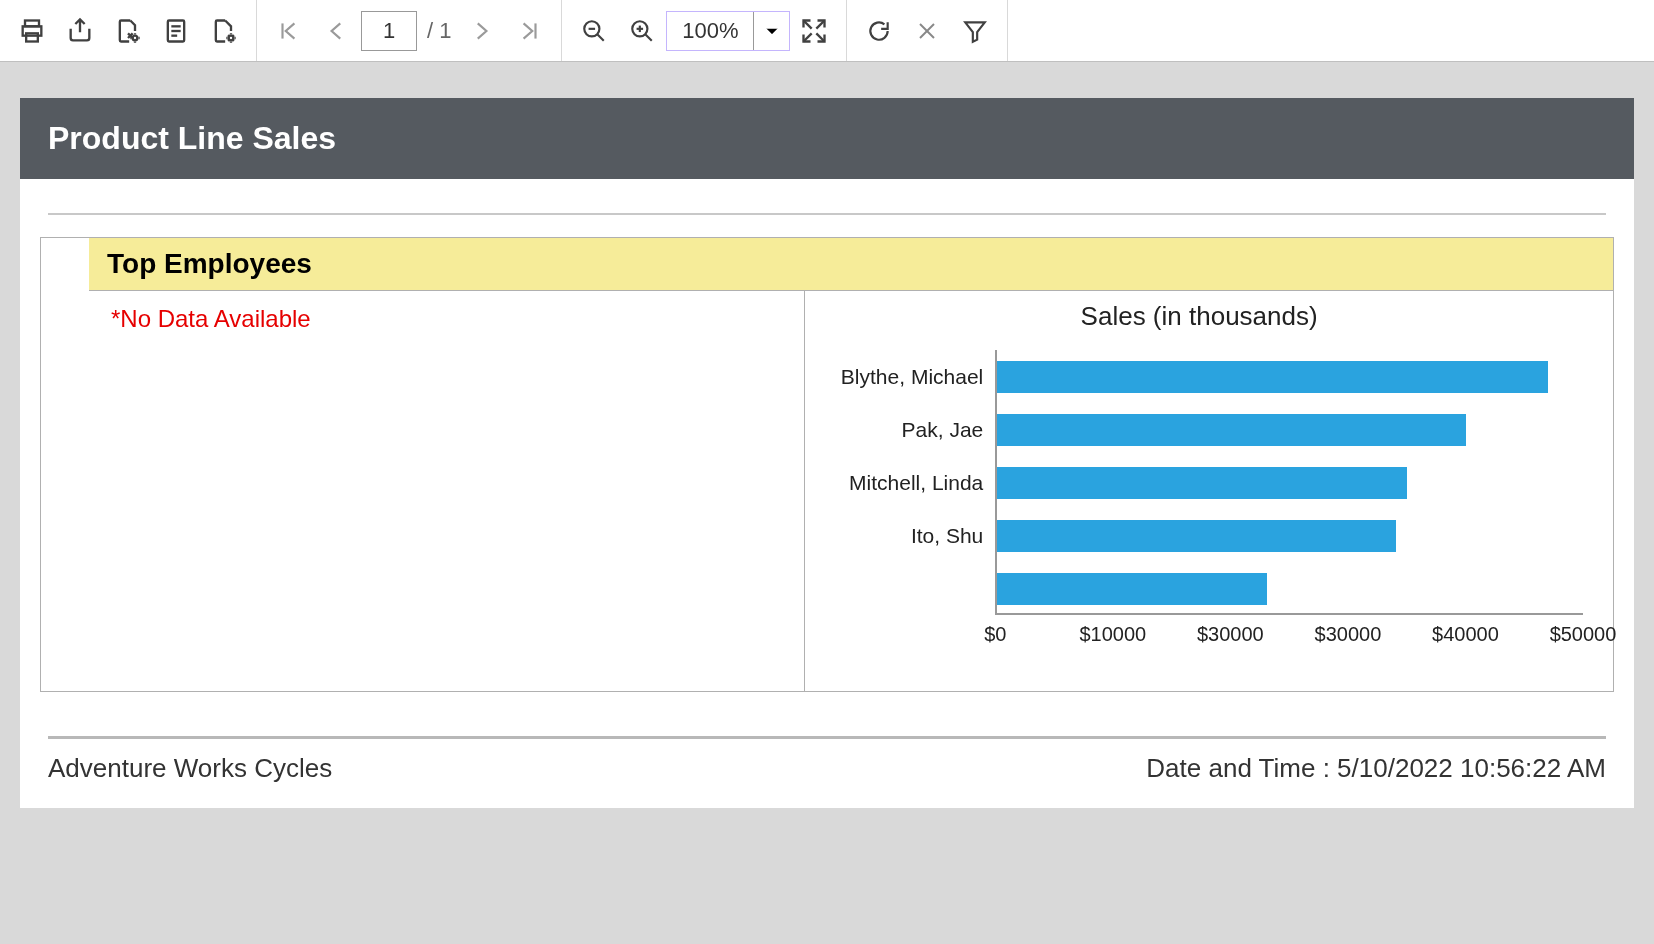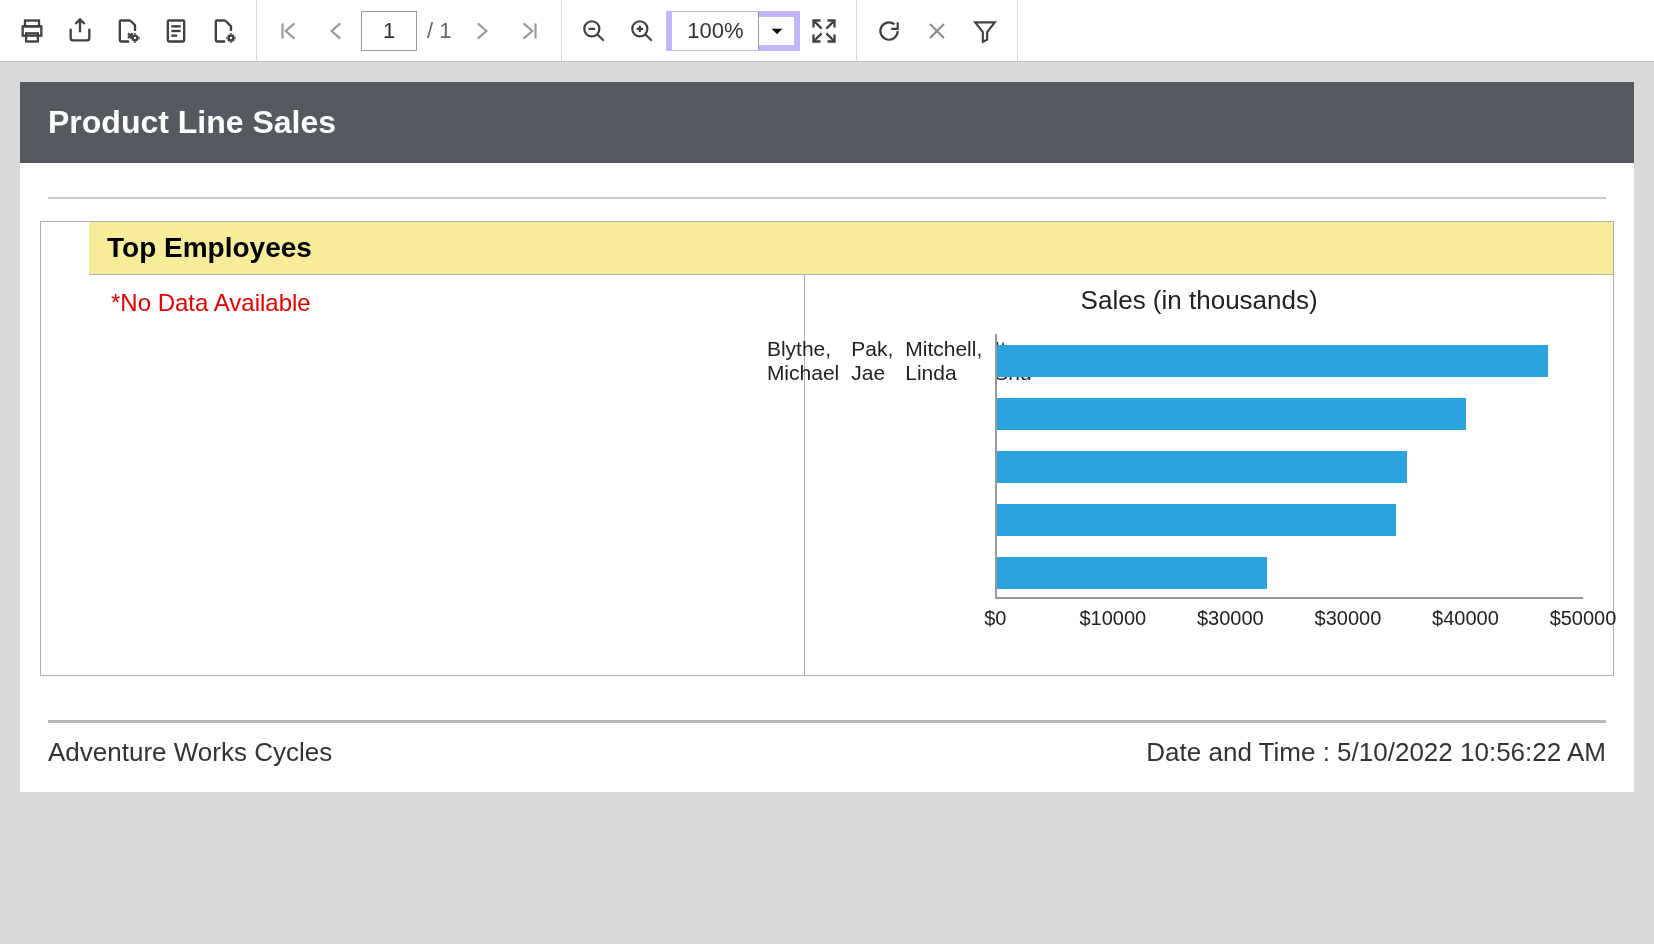--- a/index.html
+++ b/index.html
@@ -16,32 +16,32 @@
   .tbtn {
     width:48px; height:48px; display:flex; align-items:center; justify-content:center;
     cursor:pointer;
   }
   .tbtn svg { stroke:#404040; fill:none; stroke-width:2; }
   .page-input {
     width:56px; height:40px; border:1px solid #999; text-align:center;
     font-size:22px; color:#333;
   }
   .page-total { font-size:22px; color:#666; margin:0 6px 0 10px; }
-  .zoom-box { display:flex; align-items:center; border:6px solid #c4b5fd; height:40px; }
+  .zoom-box { display:flex; align-items:center; border:1px solid #c4b5fd; height:40px; }
   .zoom-input {
     width:86px; height:38px; border:none; text-align:center; font-size:22px; color:#333;
   }
   .zoom-caret {
     width:36px; height:38px; border-left:1px solid #999;
     display:flex; align-items:center; justify-content:center; cursor:pointer;
   }
 
   
   .canvas { padding:20px 20px 0 20px; }
-  .report { background:#fff; width:100%; }
+  .report { background:#fff; width:100%;margin-top:16px; }
   .title-bar {
     background:#555a60; color:#fff; font-size:32px; font-weight:600;
     padding:22px 28px;
   }
   .hr { border-top:2px solid #c8c8c8; margin:34px 28px 22px 28px; }
 
   .section {
     margin:0 20px; border:1px solid #b0b0b0;padding-left:48px;
   }
   .section-header {
@@ -49,21 +49,21 @@
     border-bottom:1px solid #b0b0b0;
   }
   .section-body { display:flex; height:400px; }
   .left-pane { width:47%; border-right:1px solid #b0b0b0; padding:14px 22px; }
   .no-data { color:#e60000; font-size:24px; }
   .right-pane { flex:1; padding:10px 30px 0 10px; position:relative; }
 
   
   .chart-title { text-align:center; font-size:26px; color:#222; margin-bottom:18px; }
   .chart { display:flex; }
-  .ylabels { width:180px; display:flex; flex-direction:row;justify-content:center; }
+  .ylabels { width:180px; display:flex; flex-direction:column; }
   .ylabel {
     height:53px; display:flex; align-items:center; justify-content:flex-end;
     font-size:21px; color:#222; padding-right:12px;
   }
   .plot { flex:1; position:relative; height:265px;
           border-left:2px solid #999; border-bottom:2px solid #999; }
   .bar-row { height:53px; display:flex; align-items:center; }
   .bar { height:32px; background:#2aa3df; }
   .xaxis { position:relative; height:36px; margin-left:180px; }
   .xtick { position:absolute; top:8px; transform:translateX(-50%);

